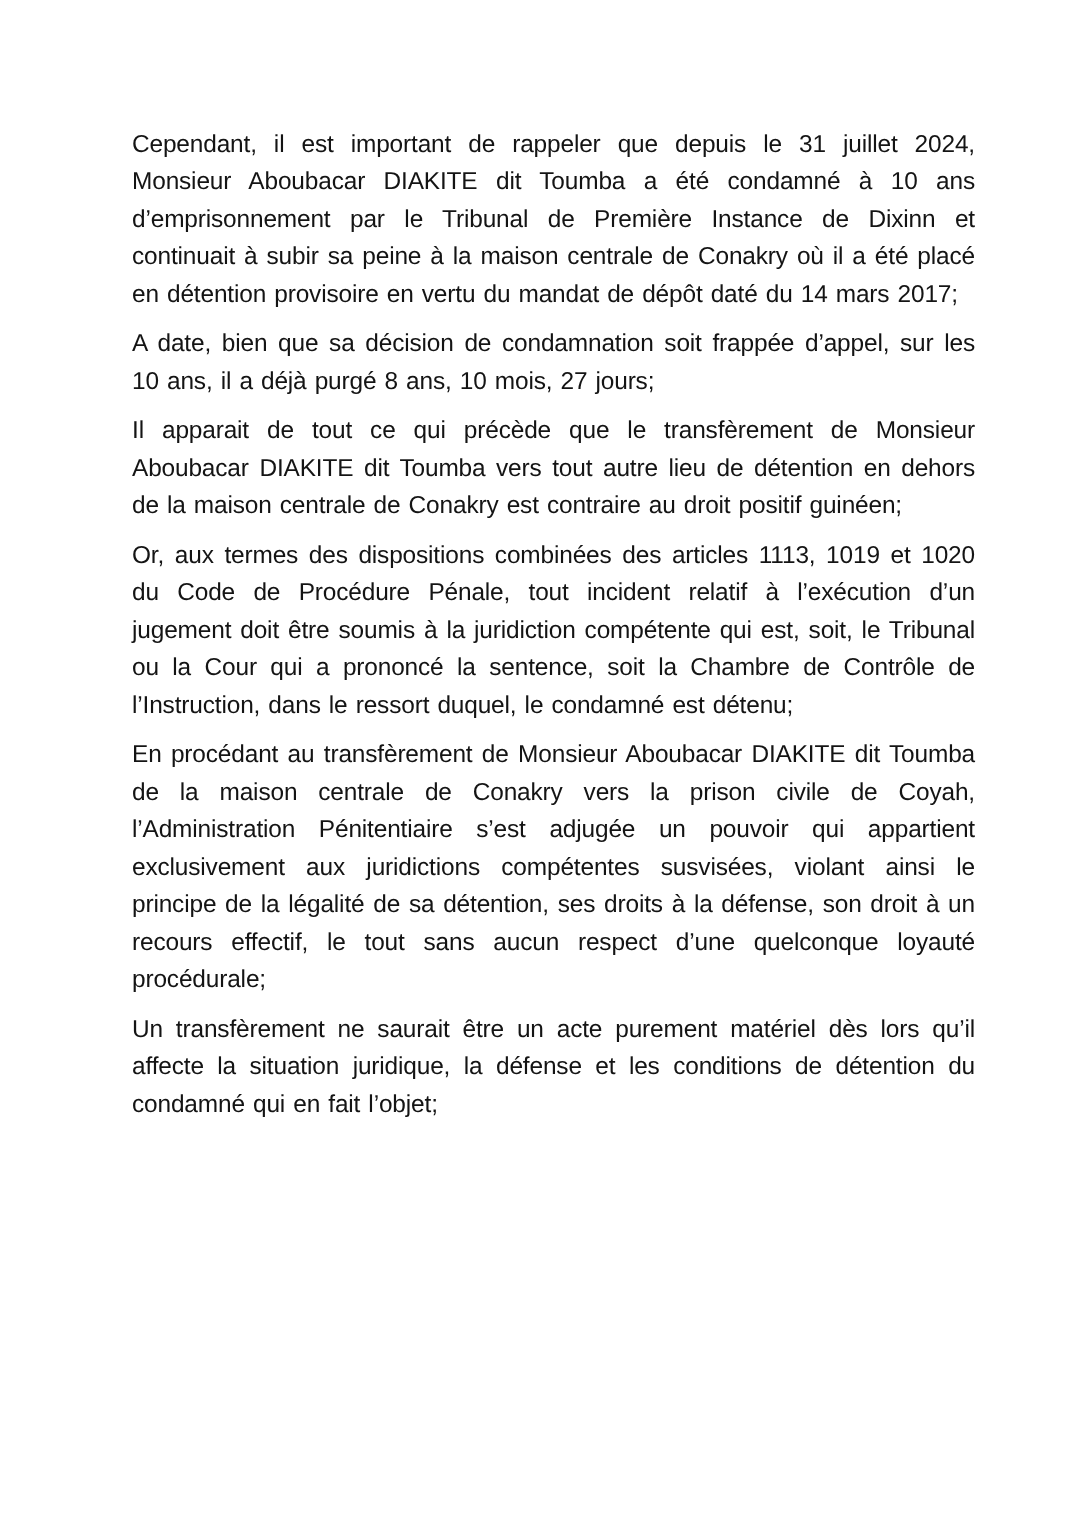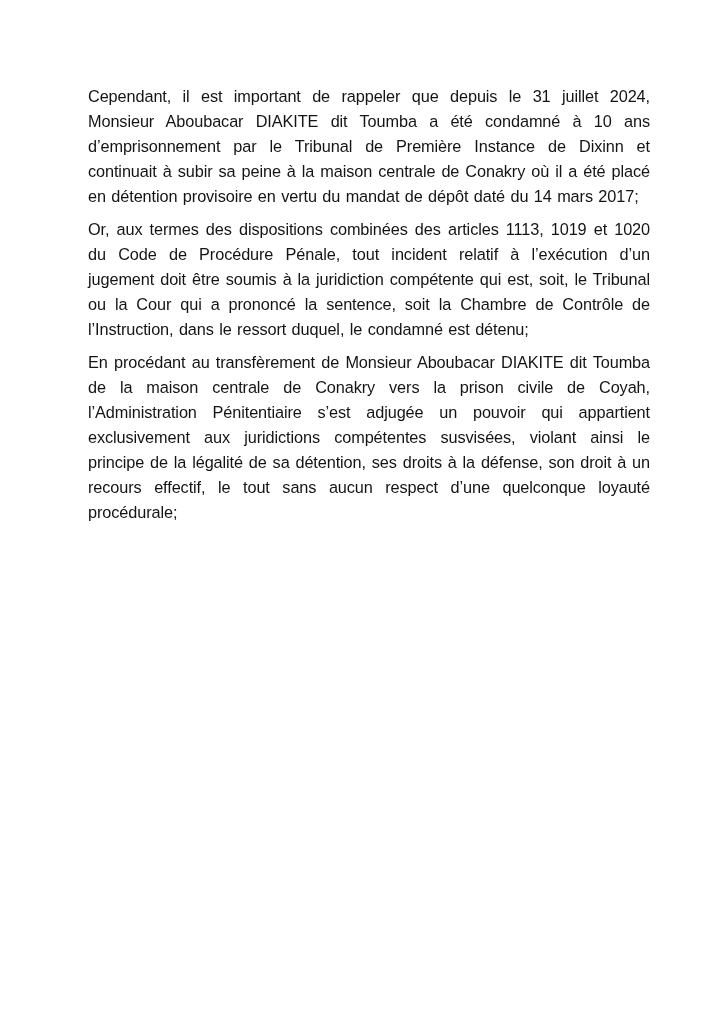--- a/index.html
+++ b/index.html
@@ -37,16 +37,19 @@
   .para:last-child {
     margin-bottom: 0;
   }
 </style>
 </head>
 <body>
 
 <div class="page">
   <div class="doc-body">
       <p class="para">Cependant, il est important de rappeler que depuis le 31 juillet 2024, Monsieur Aboubacar DIAKITE dit Toumba a été condamné à 10 ans d’emprisonnement par le Tribunal de Première Instance de Dixinn et continuait à subir sa peine à la maison centrale de Conakry où il a été placé en détention provisoire en vertu du mandat de dépôt daté du 14 mars 2017;</p>
+      <p class="para">A date, bien que sa décision de condamnation soit frappée d’appel, sur les 10 ans, il a déjà purgé 8 ans, 10 mois, 27 jours;</p>
+      <p class="para">Il apparait de tout ce qui précède que le transfèrement de Monsieur Aboubacar DIAKITE dit Toumba vers tout autre lieu de détention en dehors de la maison centrale de Conakry est contraire au droit positif guinéen;</p>
       <p class="para">Or, aux termes des dispositions combinées des articles 1113, 1019 et 1020 du Code de Procédure Pénale, tout incident relatif à l’exécution d’un jugement doit être soumis à la juridiction compétente qui est, soit, le Tribunal ou la Cour qui a prononcé la sentence, soit la Chambre de Contrôle de l’Instruction, dans le ressort duquel, le condamné est détenu;</p>
       <p class="para">En procédant au transfèrement de Monsieur Aboubacar DIAKITE dit Toumba de la maison centrale de Conakry vers la prison civile de Coyah, l’Administration Pénitentiaire s’est adjugée un pouvoir qui appartient exclusivement aux juridictions compétentes susvisées, violant ainsi le principe de la légalité de sa détention, ses droits à la défense, son droit à un recours effectif, le tout sans aucun respect d’une quelconque loyauté procédurale;</p>
+      <p class="para">Un transfèrement ne saurait être un acte purement matériel dès lors qu’il affecte la situation juridique, la défense et les conditions de détention du condamné qui en fait l’objet;</p>
     </div>
 </div>
 
 </body></html>

